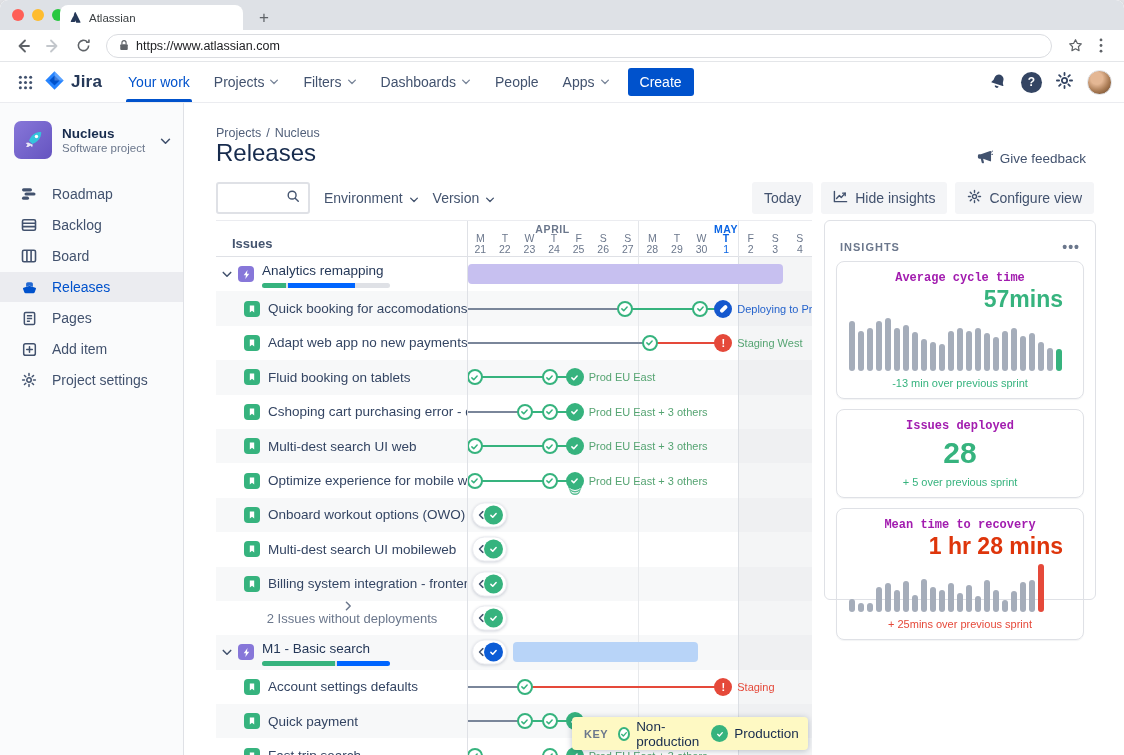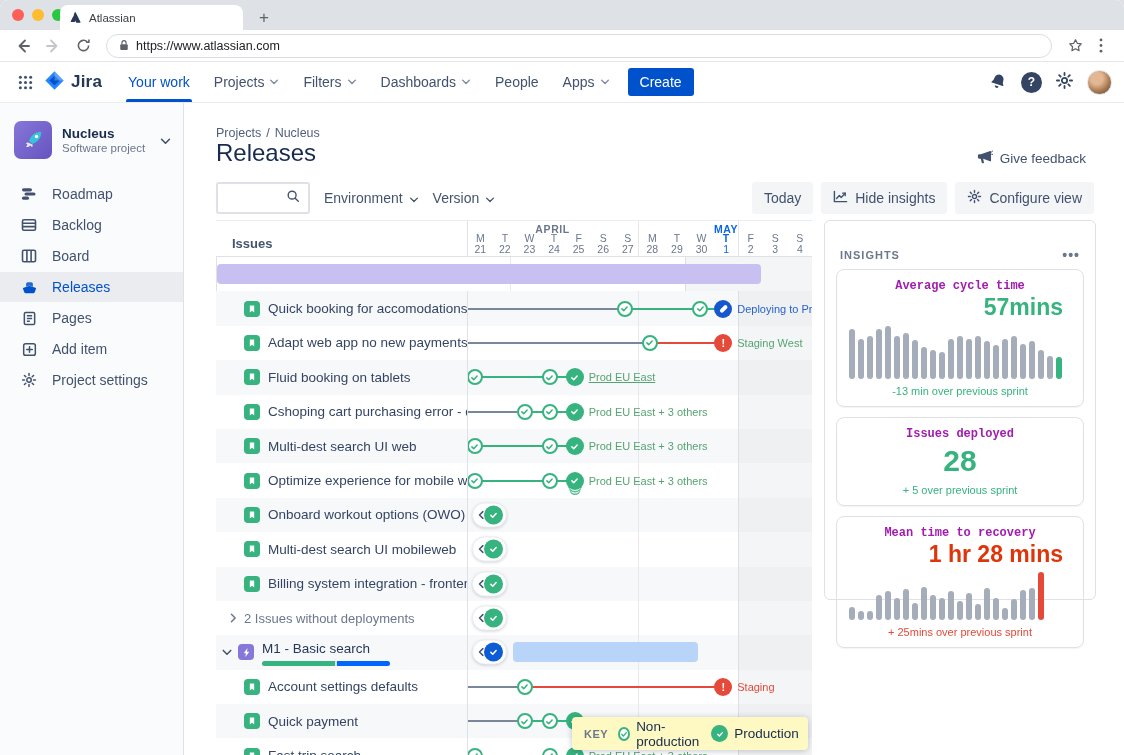--- a/index.html
+++ b/index.html
@@ -136,21 +136,21 @@
   .keycard { position:absolute; left:356px; top:496px; width:236px; height:33px; background:#fef9c3; border-radius:4px;
              box-shadow:0 1px 6px rgba(9,30,66,.25); z-index:30; display:flex; align-items:center; gap:10px; padding:0 12px; }
   .keylabel { font-size:11px; font-weight:bold; letter-spacing:.5px; color:#6b778c; }
   .keyitem { display:flex; align-items:center; gap:6px; font-size:13.5px; color:#172b4d; }
   .kmark { border-radius:50%; display:flex; align-items:center; justify-content:center; }
   .kmark.outline { width:14px; height:14px; border:2px solid #36b37e; color:#36b37e; background:#fff; }
   .kmark.filled { width:17px; height:17px; background:#36b37e; color:#fff; }
 
   
   .insights { position:absolute; left:640px; top:117px; width:272px; height:380px; background:#fff;
-              border:1px solid #dfe1e6; border-radius:6px; padding:26px 11px; }
+              border:1px solid #dfe1e6; border-radius:6px; padding:18px 11px; }
   .ins-head { display:flex; align-items:center; justify-content:space-between; padding:2px 4px 8px 4px; }
   .ins-title { font-size:11px; font-weight:bold; letter-spacing:1px; color:#6b778c; }
   .ins-menu { color:#6b778c; font-size:14px; letter-spacing:1px; font-weight:bold; cursor:pointer; line-height:8px; }
   .icard { border:1px solid #dfe1e6; border-radius:8px; box-shadow:0 1px 1px rgba(9,30,66,.05); padding:9px 12px; margin-bottom:10px; }
   .icard-title { text-align:center; font-size:12px; font-weight:600; color:#a21caf;font-family:Liberation Mono, monospace; }
   .big-val { text-align:right; font-size:23px; font-weight:bold; padding-right:8px; margin-top:1px; }
   .big-val.green{color:#36b37e}.big-val.red{color:#de350b}
   .bars { display:flex; align-items:flex-end; gap:3px; margin-top:4px; height:54px; }
   .bars.short { height:48px; }
   .bar { width:6px; border-radius:3px; }
@@ -496,20 +496,36 @@
               </div>
               <div class="daycol">
                 <div class="dd">S</div>
                 <div class="dn">4</div>
               </div>
             </div>
         </div>
       </div>
       <div class="tbody">
           <div class="trow">
+            <div class="tleft" style="padding-left: 6px;">
+              <span class="chev">
+                <svg viewBox="0 0 12 8" width="10" height="7" fill="none" stroke="#42526e" stroke-width="1.8" stroke-linecap="round" stroke-linejoin="round">
+                  <path d="M1.5 1.5L6 6l4.5-4.5"></path>
+                </svg>
+              </span>
+              <div class="epic-tile" style="margin: 0px 8px 0px 6px;">
+                <svg viewBox="0 0 16 16" width="11" height="11">
+                  <path fill="#fff" d="M9.5 1.5L4 9h3.2L6.3 14.5 12 7H8.6z"></path>
+                </svg>
+              </div>
+              <div><span class="iname epicname">Analytics remapping</span><div class="prog">
+                  <div class="pg" style="width: 19%;"></div>
+                  <div class="pb" style="width: 52%;"></div>
+                </div></div>
+            </div>
             <div class="tright">
               <div class="future"></div>
               <div class="gbar purple" style="left: 0%; width: 91.5%;"></div>
             </div>
           </div>
           <div class="trow stripe">
             <div class="tleft" style="padding-left: 28px;">
               <div class="story-tile" style="margin-right: 8px;">
                 <svg viewBox="0 0 16 16" width="10" height="10">
                   <path fill="#fff" d="M4.5 2.5h7v11L8 10.6l-3.5 2.9z"></path>
@@ -577,21 +593,21 @@
               <div class="marker outline" style="left: 23.8%;">
                 <svg viewBox="0 0 12 12" width="9" height="9">
                   <path d="M2.5 6.5l2.5 2.5 4.5-5" fill="none" stroke="#36b37e" stroke-width="2" stroke-linecap="round" stroke-linejoin="round"></path>
                 </svg>
               </div>
               <div class="marker filled" style="left: 31%;">
                 <svg viewBox="0 0 12 12" width="9" height="9">
                   <path d="M2.5 6.5l2.5 2.5 4.5-5" fill="none" stroke="#fff" stroke-width="2" stroke-linecap="round" stroke-linejoin="round"></path>
                 </svg>
               </div>
-              <div class="tlabel green" style="left: calc(31% + 14px); text-decoration: underline;">Prod EU East</div>
+              <div class="tlabel green" style="left: calc(31% + 14px);">Prod EU East</div>
             </div>
           </div>
           <div class="trow">
             <div class="tleft" style="padding-left: 28px;">
               <div class="story-tile" style="margin-right: 8px;">
                 <svg viewBox="0 0 16 16" width="10" height="10">
                   <path fill="#fff" d="M4.5 2.5h7v11L8 10.6l-3.5 2.9z"></path>
                 </svg>
               </div>
               <span class="iname">Cshoping cart purchasing error - quick</span>
@@ -747,21 +763,21 @@
                 </span>
                 <div class="pcheck green">
                   <svg viewBox="0 0 12 12" width="9" height="9">
                     <path d="M2.5 6.5l2.5 2.5 4.5-5" fill="none" stroke="#fff" stroke-width="2" stroke-linecap="round" stroke-linejoin="round"></path>
                   </svg>
                 </div>
               </div>
             </div>
           </div>
           <div class="trow">
-            <div class="tleft" style="padding-left: 14px;">
+            <div class="tleft" style="padding-left: 14px; flex-direction: column;">
               <span class="chev">
                 <svg viewBox="0 0 8 12" width="7" height="10" fill="none" stroke="#6b778c" stroke-width="1.8" stroke-linecap="round" stroke-linejoin="round">
                   <path d="M1.5 1.5L6 6l-4.5 4.5"></path>
                 </svg>
               </span>
               <span class="iname groupname" style="margin-left: 7px;">2 Issues without deployments</span>
             </div>
             <div class="tright">
               <div class="future"></div>
               <div class="pill">

